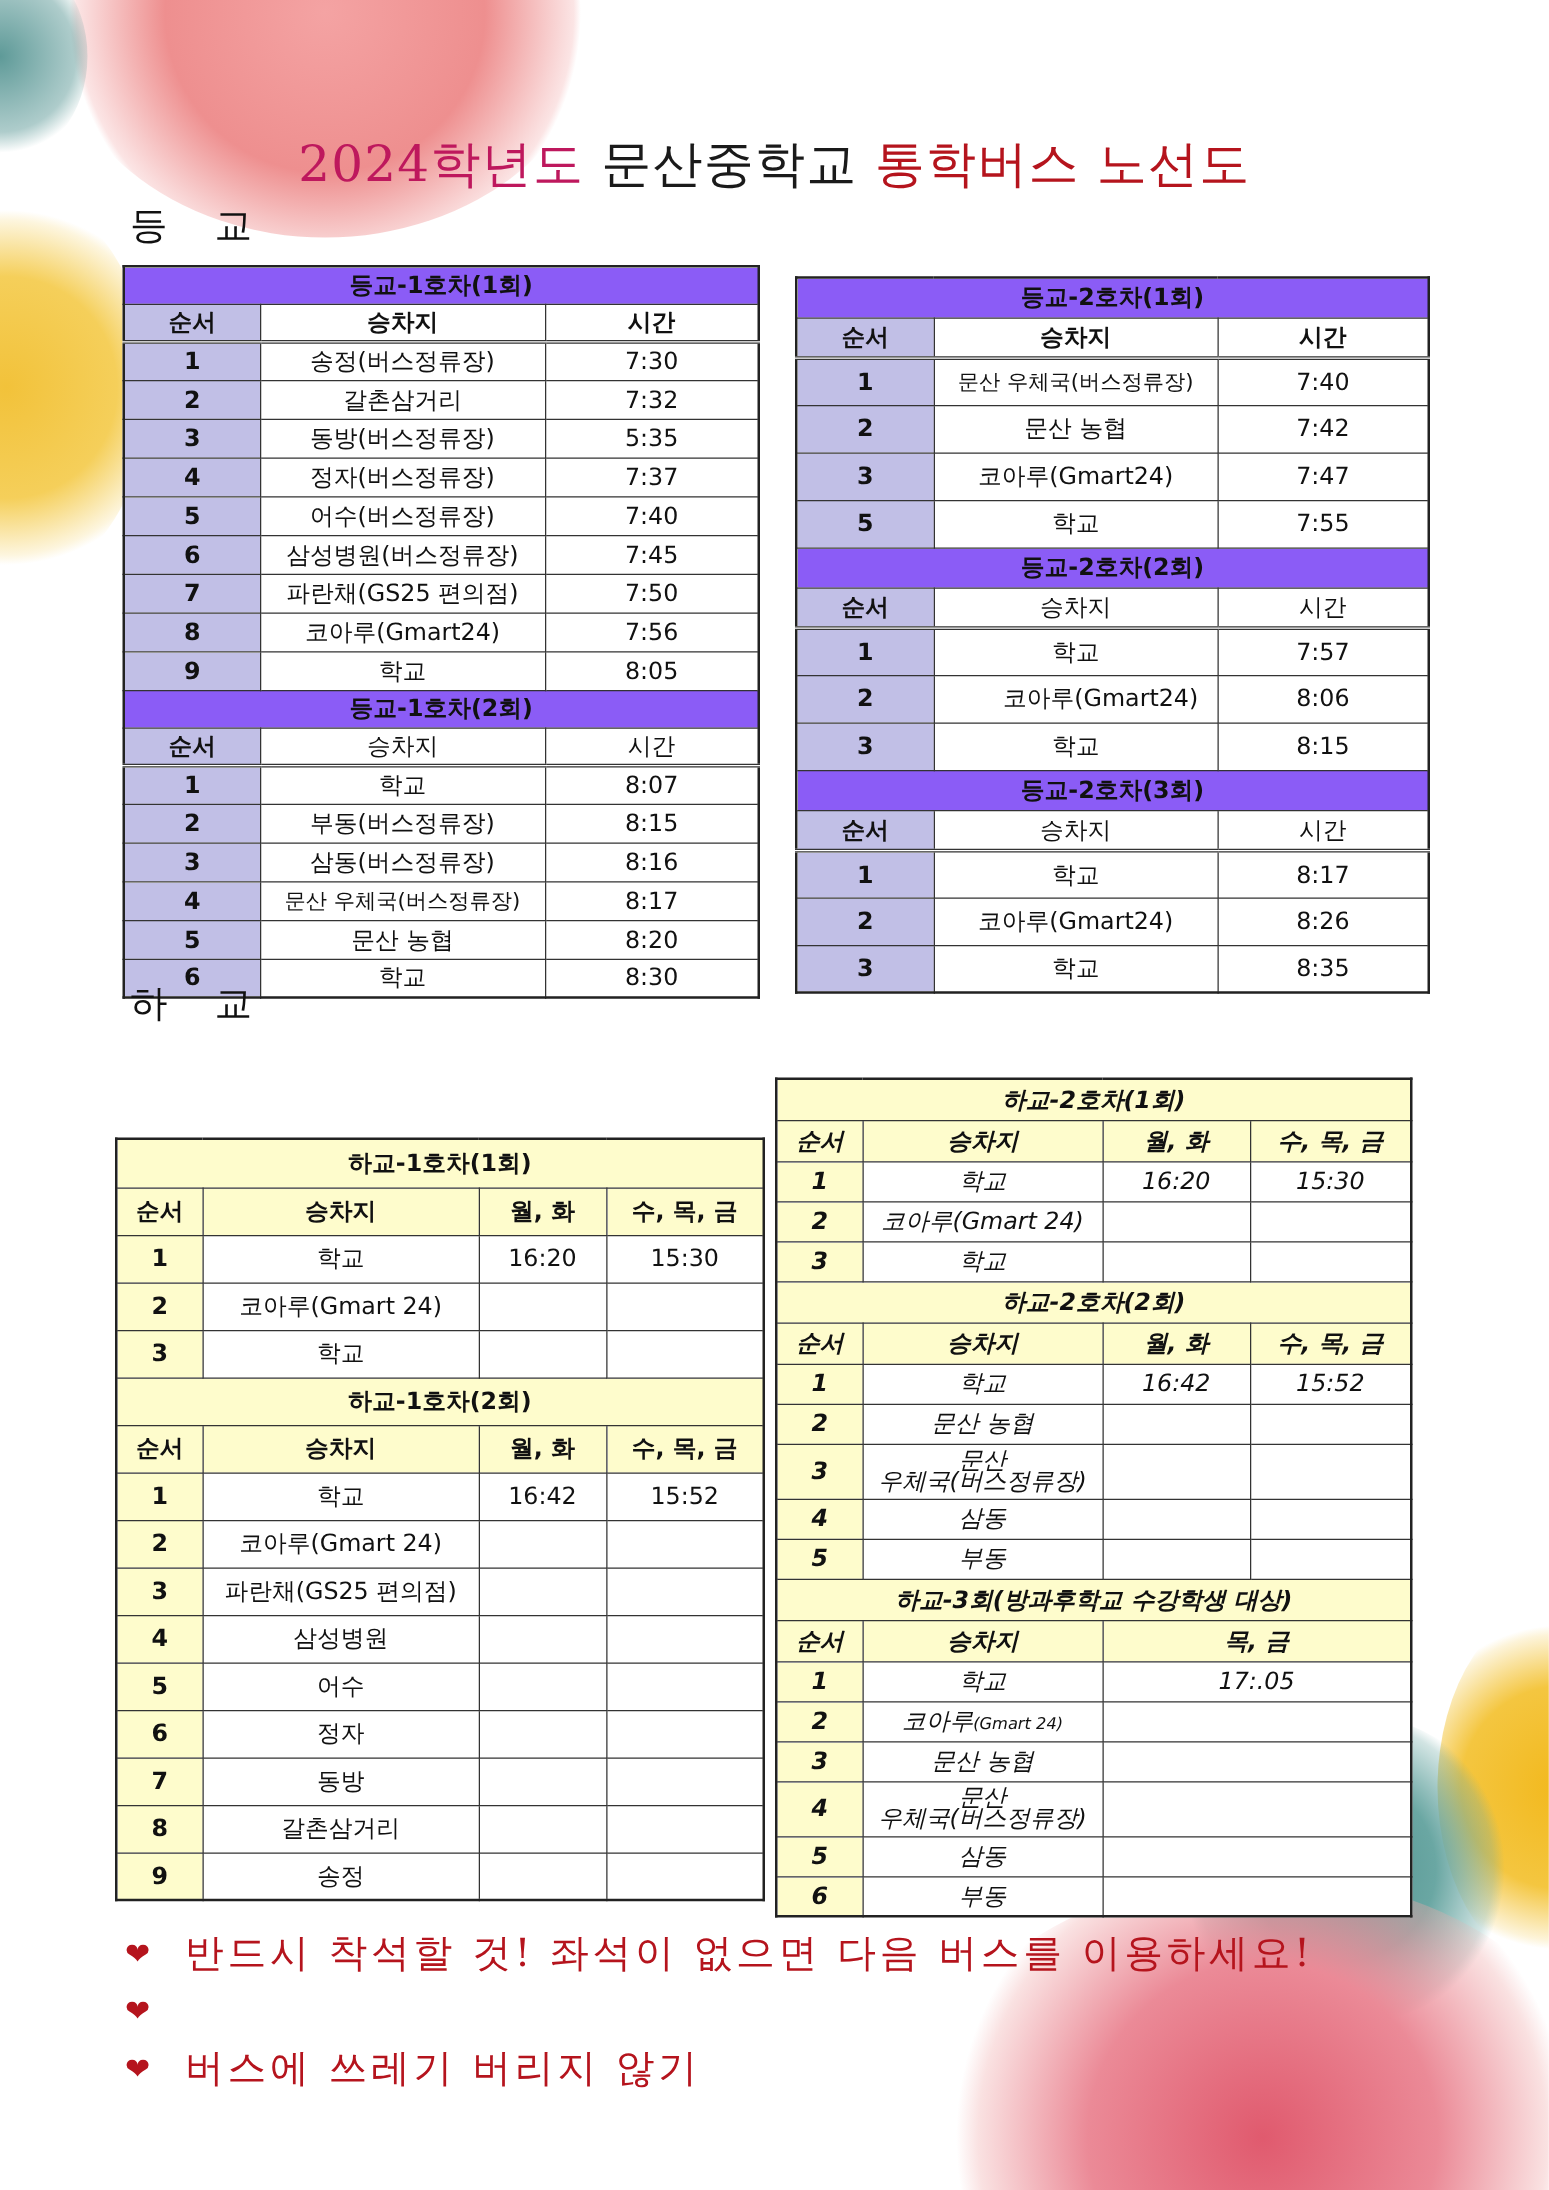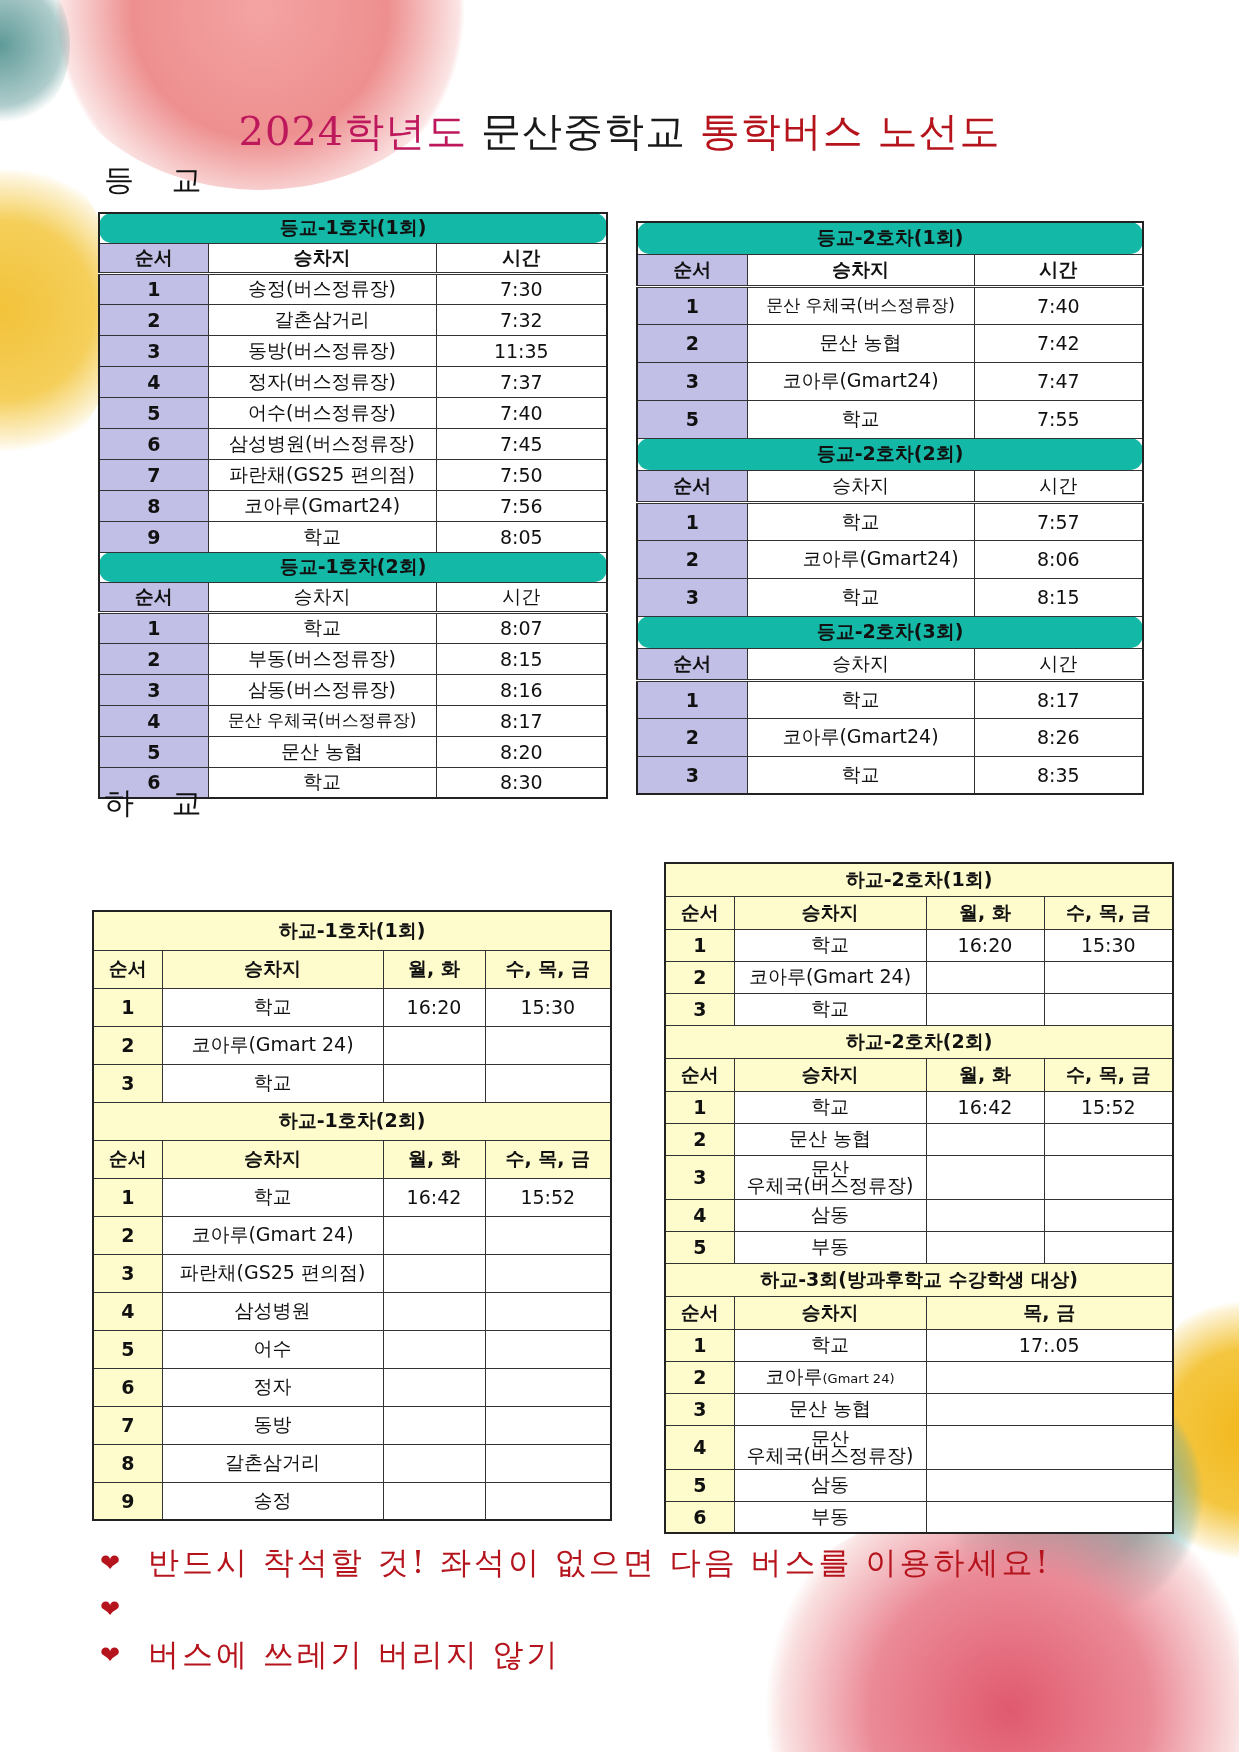--- a/index.html
+++ b/index.html
@@ -8,21 +8,21 @@
   .deco { position:absolute; border-radius:50%; pointer-events:none; }
   .title { position:absolute; left:0; width:1239px; top:104px; text-align:center;
            font-family:"DejaVu Serif","Liberation Serif",serif; font-size:40px; letter-spacing:1px; }
   .title .t1 { color:#be185d; }
   .title .t2 { color:#1a1a1a; }
   .title .t3 { color:#b5141d; }
   .section-label { position:absolute; font-family:"DejaVu Serif","Liberation Serif",serif; font-size:30px; letter-spacing:14px; color:#111; }
   table.sched { position:absolute; border-collapse:collapse; table-layout:fixed; background:#fff; }
   table.sched td { border:1px solid #333; text-align:center; padding:0; font-size:19px; white-space:nowrap; overflow:hidden; }
   table.blue { border:2px solid #222; }
-  table.blue td.hd { background:#14b8a6; font-weight:bold;border-radius:13px; }
+  table.blue td.hd { background:#8b5cf6; font-weight:bold; }
   table.blue td.num { background:#c1bfe6; font-weight:bold; }
   table.blue tr.colhead td { font-weight:bold; border-bottom:3px double #333; }
   table.blue tr.colhead.plain td.lbl { font-weight:normal; }
   table.yel { border:2px solid #222; }
   table.yel td.hd { background:#fefccc; font-weight:bold; }
   table.yel td.num { background:#fefccc; font-weight:bold; }
   table.yel tr.colhead td { background:#fefccc; font-weight:bold; }
   td.two-line { font-size:16px; line-height:17px; white-space:normal;margin-left:16px; }
   td .small { font-size:13px; }
   .notes { position:absolute; left:100px; top:1540px; }
@@ -68,21 +68,21 @@
         <td>7:30</td>
       </tr>
   <tr style="height:31px">
         <td class="num">2</td>
         <td>갈촌삼거리</td>
         <td>7:32</td>
       </tr>
   <tr style="height:31px">
         <td class="num">3</td>
         <td>동방(버스정류장)</td>
-        <td>11:35</td>
+        <td>5:35</td>
       </tr>
   <tr style="height:31px">
         <td class="num">4</td>
         <td>정자(버스정류장)</td>
         <td>7:37</td>
       </tr>
   <tr style="height:31px">
         <td class="num">5</td>
         <td>어수(버스정류장)</td>
         <td>7:40</td>
@@ -328,21 +328,21 @@
       </tr>
   <tr style="height:38px">
         <td class="num">9</td>
         <td>송정</td>
         <td></td>
         <td></td>
       </tr>
 </tbody>
   </table>
 
-<table class="sched yel" style="left:664px;top:862px;width:508px;">
+<table class="sched yel" style="left:620px;top:862px;width:508px;font-style:italic;">
   <colgroup>
       <col style="width:69px">
       <col style="width:192px">
       <col style="width:118px">
       <col style="width:129px">
     </colgroup>
   <tbody>
       <tr style="height:33px">
         <td class="hd" colspan="4">하교-2호차(1회)</td>
       </tr>

